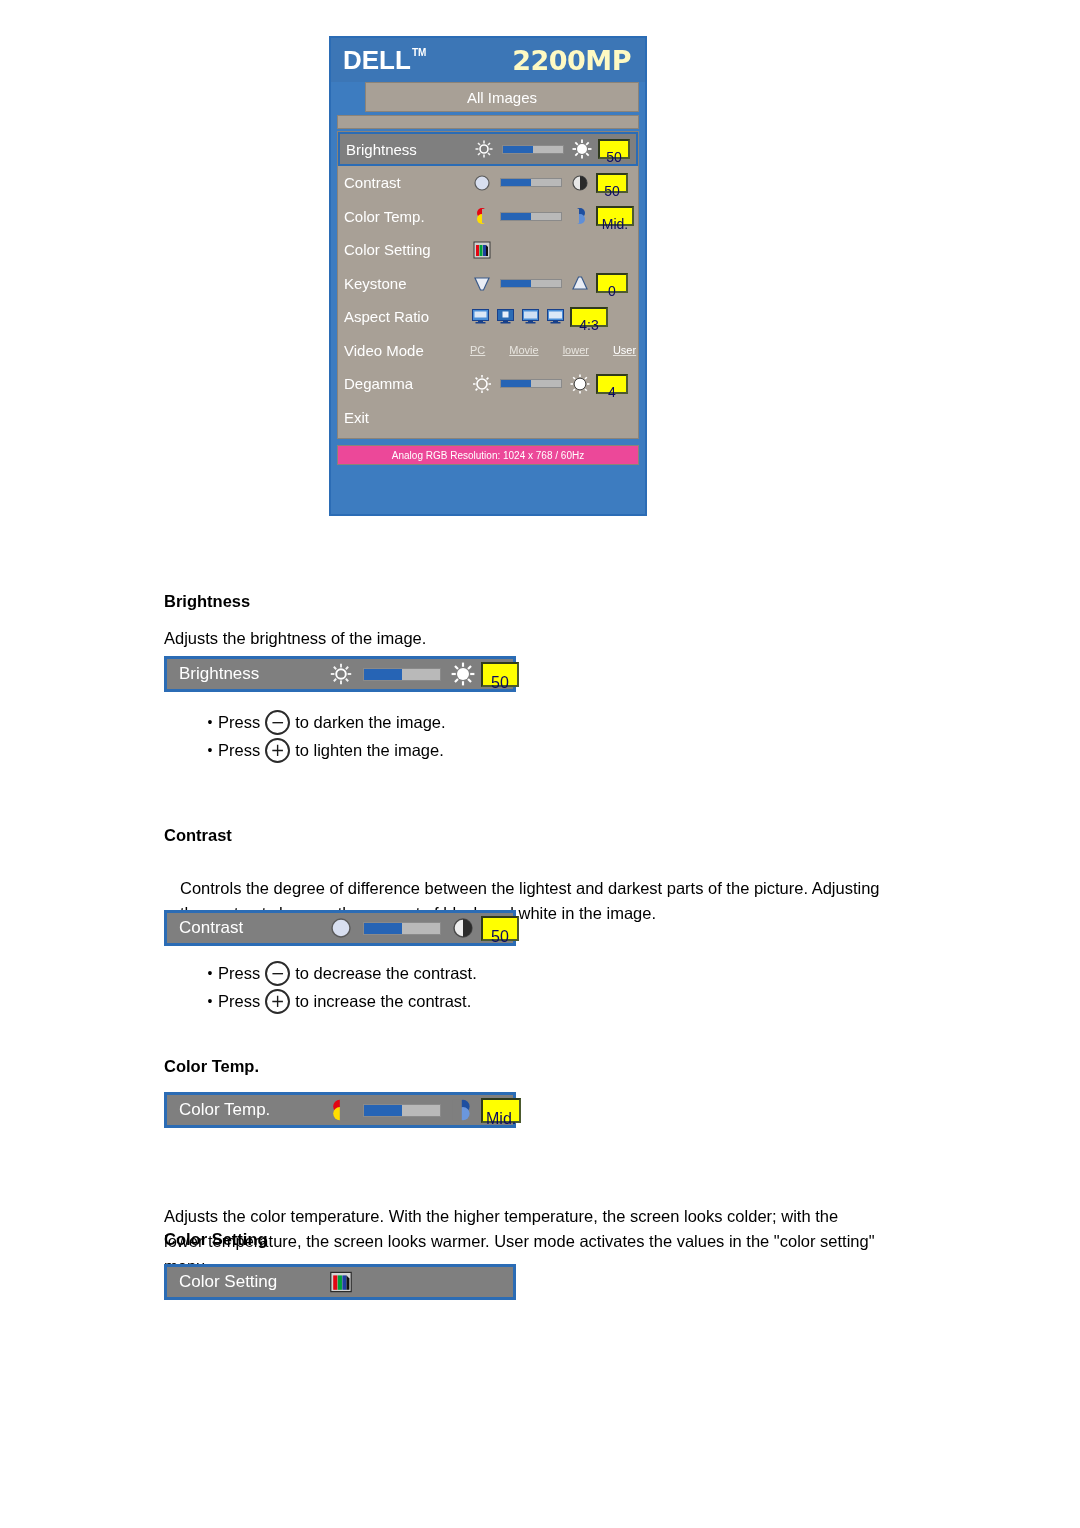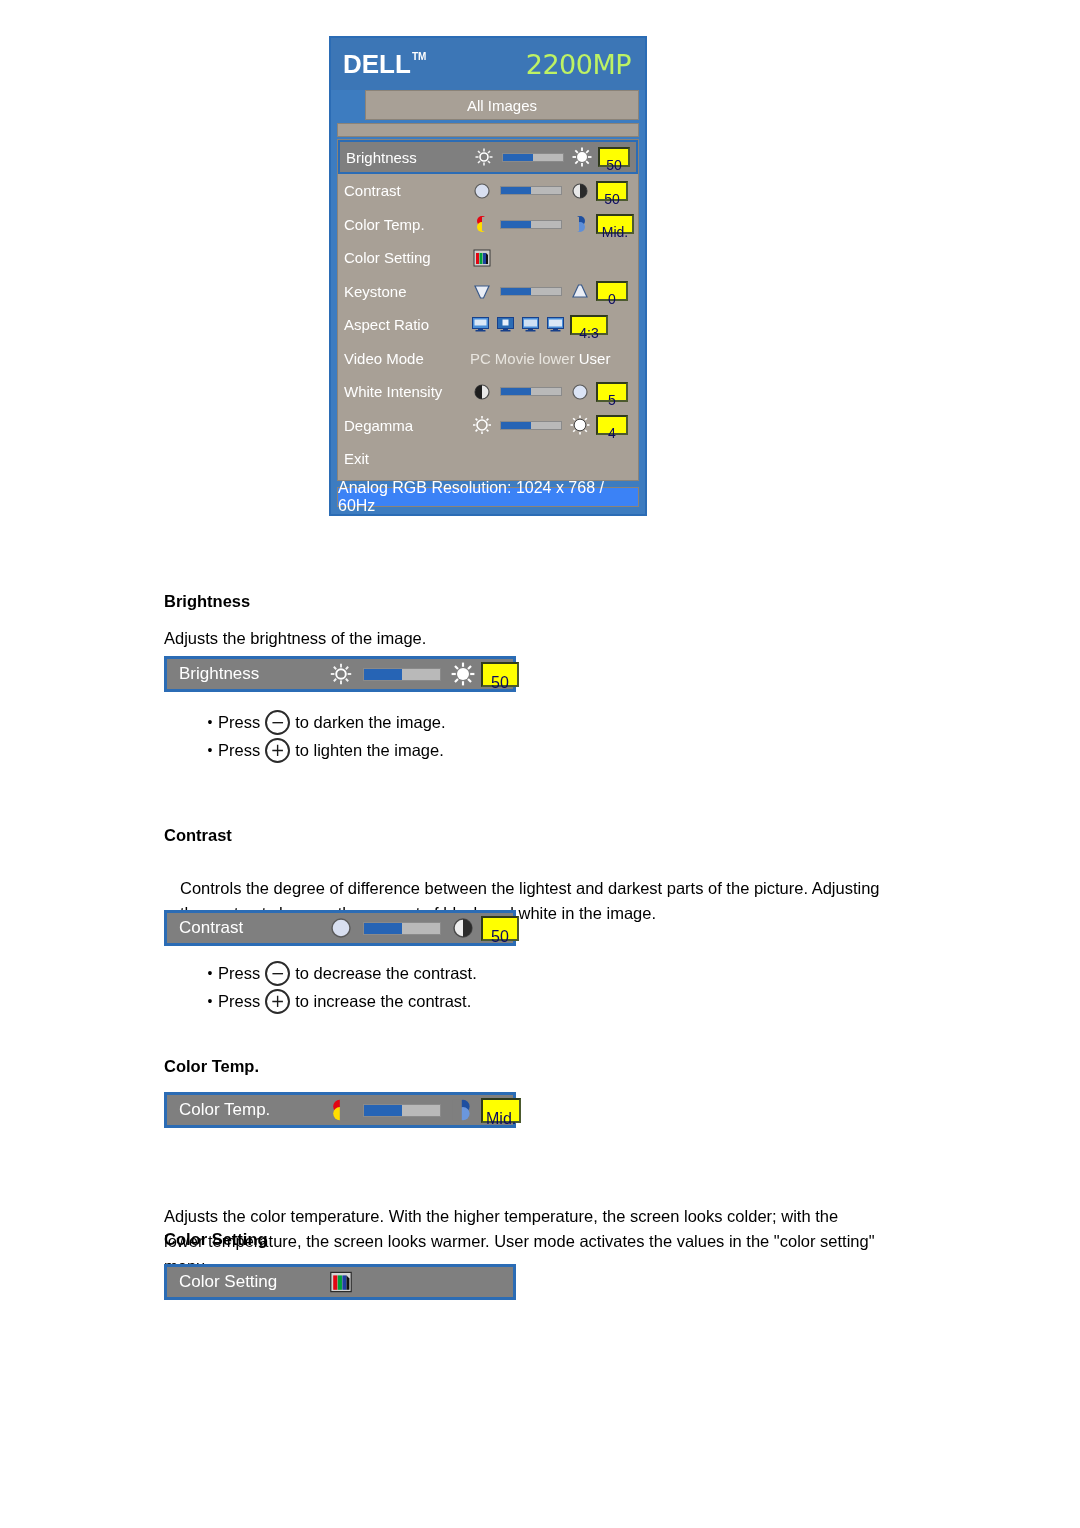--- a/index.html
+++ b/index.html
@@ -23,21 +23,21 @@
     left: 329px;
     top: 36px;
     width: 318px;
     height: 480px;
     background: #3d7cc0;
     border: 2px solid #2b6cb5;
     box-sizing: border-box;
   }
   .osd-header {
     position: relative;
-    height: 52px;
+    height: 44px;
     background: #3c76b6;
     display: flex;
     align-items: center;
     justify-content: space-between;
     padding: 0 14px 0 12px;
     box-sizing: border-box;
   }
   .dell-logo {
     display: flex;
     align-items: flex-start;
@@ -49,23 +49,23 @@
     position: relative;
   }
   .dell-logo .tm {
     font-size: 10px;
     font-weight: bold;
     line-height: 1;
     margin-left: 1px;
     margin-top: 1px;
   }
   .model-name {
-    color: #bef264;
+    color: #fef9c3;
     font-size: 27px;
-    font-weight: normal;
+    font-weight: bold;
     letter-spacing: -0.5px;
     font-family: "DejaVu Sans", sans-serif;
   }
 
   .osd-tab-wrap {
     padding: 0 6px;
     margin-left: 28px;
   }
   .osd-tab {
     height: 30px;
@@ -160,41 +160,42 @@
     height: 20px;
     flex: none;
     position: relative;
     display: inline-block;
   }
   .ic svg { display: block; }
 
   .video-modes {
     display: flex;
     align-items: center;
-    gap: 4px;
+    gap: 24px;
     color: #e3e0da;
-    font-size: 15px;
+    font-size: 11px;
     margin-left: -2px;
+    text-decoration: underline;
   }
   .video-modes .vm { color: #e8e5df; }
   .video-modes .vm.active { color: #ffffff; text-align: right; }
 
   .aspect-icons {
     display: flex;
     align-items: center;
     gap: 8px;
   }
 
   .osd-status {
     margin: 6px 6px 0 6px;
     height: 20px;
-    background: #3b82f6;
+    background: #ec4899;
     border: 1px solid #8b8378;
     color: #ffffff;
-    font-size: 16px;
+    font-size: 10px;
     display: flex;
     align-items: center;
     justify-content: center;
     box-sizing: border-box;
   }
 
   
   .doc-heading {
     position: absolute;
     font-size: 16.5px;
@@ -466,40 +467,20 @@
       <span class="row-controls">
         <span class="video-modes">
           <span class="vm">PC</span>
           <span class="vm">Movie</span>
           <span class="vm">lower</span>
           <span class="vm active">User</span>
         </span>
       </span>
     </div>
 
-    <div class="osd-row">
-      <span class="row-label">White Intensity</span>
-      <span class="row-controls">
-        <span class="ic">
-          <svg width="20" height="20" viewBox="0 0 20 20">
-              <circle cx="10" cy="10" r="7" fill="#e8e8e8" stroke="#4a4a4a" stroke-width="1.2"></circle>
-              <path d="M10 3 A7 7 0 0 0 10 17 Z" fill="#1e1e1e"></path>
-            </svg>
-        </span>
-        <span class="slider">
-            <i style="width:50%"></i>
-          </span>
-        <span class="ic">
-          <svg width="20" height="20" viewBox="0 0 20 20">
-              <circle cx="10" cy="10" r="7" fill="#dbe4f5" stroke="#5a5a5a" stroke-width="1.2"></circle>
-            </svg>
-        </span>
-        <span class="valbox">5</span>
-      </span>
-    </div>
 
     <div class="osd-row">
       <span class="row-label">Degamma</span>
       <span class="row-controls">
         <span class="ic">
           <svg width="20" height="20" viewBox="0 0 20 20">
               <g stroke="#ffffff" stroke-width="1.5">
                 <line x1="10" y1="1" x2="10" y2="3.5"></line>
                 <line x1="10" y1="16.5" x2="10" y2="19"></line>
                 <line x1="1" y1="10" x2="3.5" y2="10"></line>

